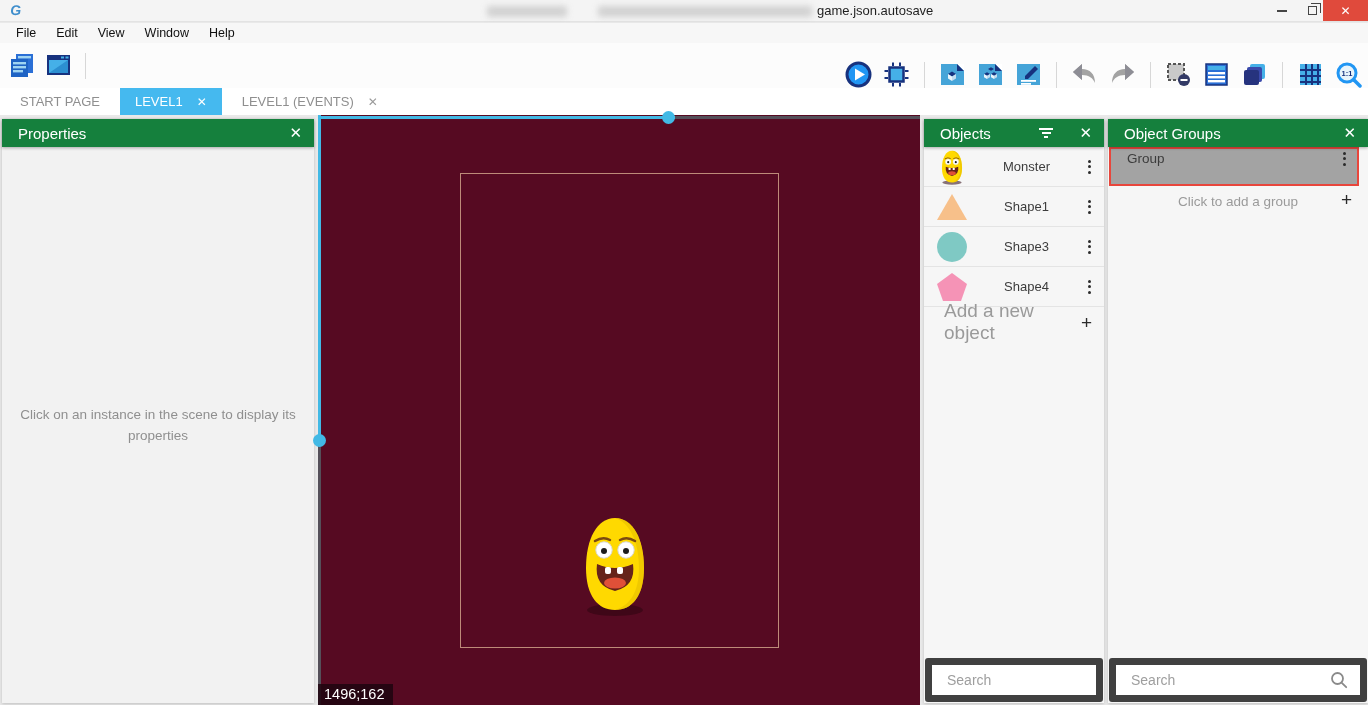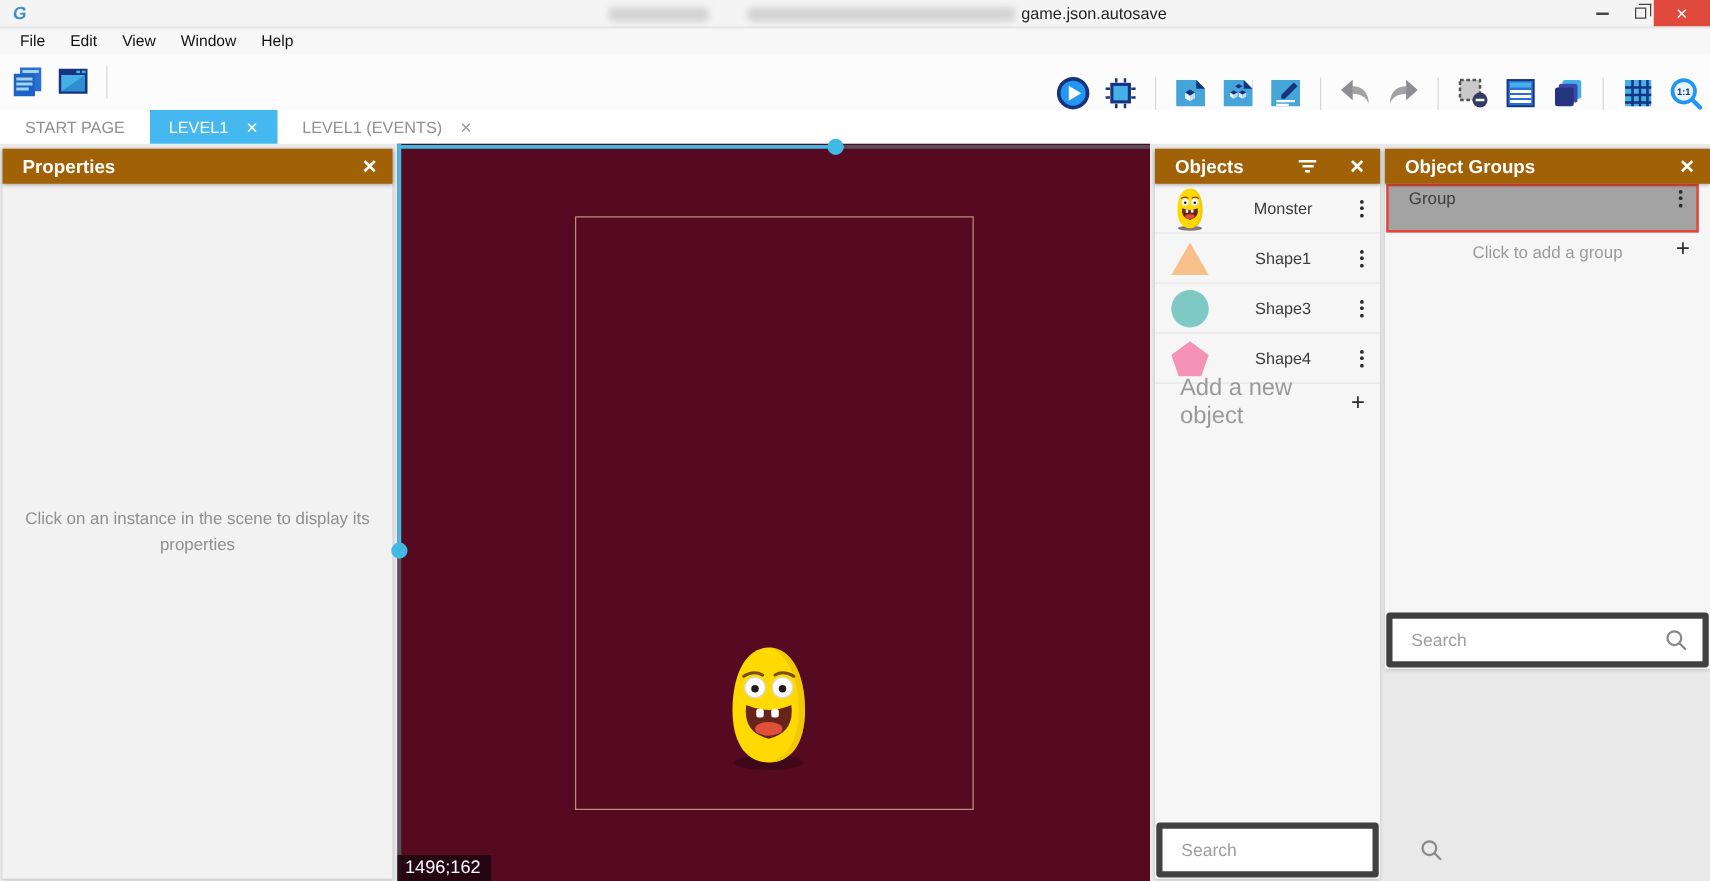--- a/index.html
+++ b/index.html
@@ -33,21 +33,21 @@
   .tb-icon { width:27px; height:27px; display:flex; align-items:center; justify-content:center; }
   .tb-sep { width:1px; height:26px; background:#d7d7d7; margin:0 3px; }
   
   .tabbar { position:absolute; top:88px; left:0; right:0; height:27px; background:#ffffff; display:flex; align-items:stretch; }
   .tab { display:flex; align-items:center; font-size:13px; color:#8f8f8f; padding:0 20px; }
   .tab .tab-close { margin-left:14px; font-size:12px; color:#9a9a9a; }
   .tab.active { background:#45b9ef; color:#fff; padding:0 15px; }
   .tab.active .tab-close { color:#fff; }
   
   .panel { position:absolute; background:#f2f2f2; box-shadow:0 1px 3px rgba(0,0,0,.18); }
-  .panel-header { position:relative; height:28px; background:#a16207; color:#fff; display:flex; align-items:center; padding:0 12px 0 16px; box-shadow:0 1px 3px rgba(0,0,0,.3);font-weight:bold; }
+  .panel-header { position:relative; height:28px; background:#15803d; color:#fff; display:flex; align-items:center; padding:0 12px 0 16px; box-shadow:0 1px 3px rgba(0,0,0,.3); }
   .panel-title { font-size:15px; flex:1; }
   .panel-x { font-size:15px; color:#fff; margin-left:12px; }
   .filter-icon { display:flex; flex-direction:column; align-items:center; gap:2px; margin-right:14px; }
   .filter-icon i { display:block; height:2px; background:#fff; }
   .filter-icon i:nth-child(1){width:14px;} .filter-icon i:nth-child(2){width:9px;} .filter-icon i:nth-child(3){width:4px;}
   
   #properties-panel { left:2px; top:119px; width:312px; height:584px; }
   .empty-msg { position:absolute; top:286px; left:6px; width:300px; text-align:center; font-size:13.5px; color:#8f8f8f; line-height:1.55; }
   
   #scene { position:absolute; left:318px; top:115px; width:602px; height:590px; background:#560a22; }
@@ -63,26 +63,26 @@
   
   #objects-panel { left:924px; top:119px; width:180px; height:584px; background:#f6f6f6; }
   .obj-row { height:40px; display:flex; align-items:center; border-bottom:1px solid #e4e4e4; padding:0 8px 0 10px; background:#f6f6f6; }
   .obj-thumb { width:36px; height:36px; display:flex; align-items:center; justify-content:center; }
   .obj-label { flex:1; text-align:center; font-size:13px; color:#3c3c3c; }
   .kebab { display:flex; flex-direction:column; gap:2.5px; padding:4px 5px; }
   .kebab i { width:3px; height:3px; border-radius:50%; background:#2b2b2b; }
   .add-row { height:30px; display:flex; align-items:center; padding:0 12px 0 20px; }
   .add-label { flex:1; font-size:19px; color:#9a9a9a; }
   .plus-glyph { font-size:19px; color:#2b2b2b; line-height:1; }
-  .search-box { position:absolute; left:1px; right:1px; bottom:1px; height:44px; background:#fff; border:5px solid #404040; border-radius:3px; display:flex; align-items:center; }
+  .search-box { position:absolute; left:1px; right:1px; bottom:1px; height:44px; background:#fff; border:7px solid #404040; border-radius:3px; display:flex; align-items:center; }
   .search-input { border:none; outline:none; background:transparent; flex:1; font-size:14px; color:#333; padding:0 6px 0 15px; font-family:"Liberation Sans",sans-serif; }
   .search-input::placeholder { color:#9e9e9e; }
   .search-icon-wrap { padding:0 12px 0 4px; display:flex; }
   
-  #groups-panel { left:1108px; top:119px; width:260px; height:416px; background:#f6f6f6; }
+  #groups-panel { left:1108px; top:119px; width:260px; height:584px; background:#f6f6f6; }
   .group-row { height:39px; display:flex; align-items:center; margin:0 9px 0 1px; border:2px solid #e8463c; padding:0 6px 16px 16px; background:#a3a3a3; }
   .group-label { flex:1; font-size:13.5px; color:#3c3c3c; }
   .group-add-row { position:relative; height:30px; display:flex; align-items:center; }
   .group-add-label { flex:1; text-align:center; font-size:13.5px; color:#9a9a9a; }
   .group-add-row .plus-glyph { position:absolute; right:16px; top:4px; }
 </style>
 </head>
 <body>
 
 <div id="app">

